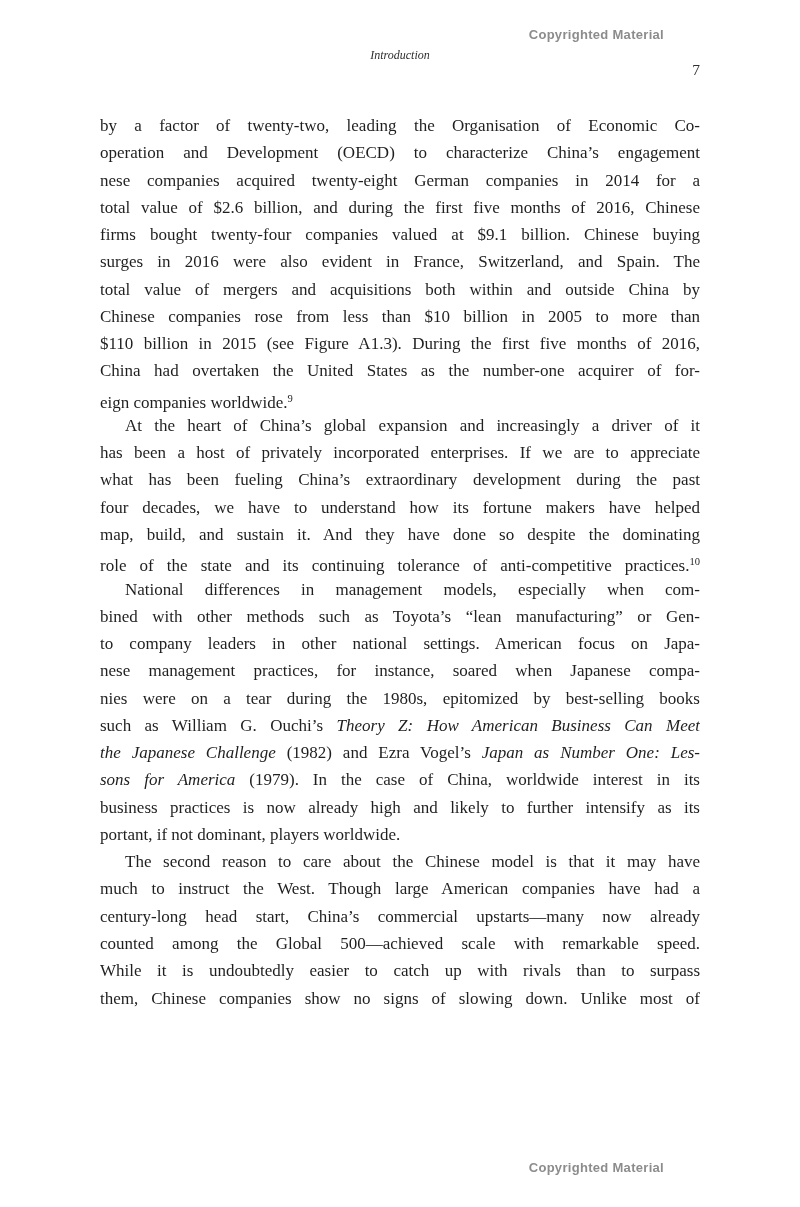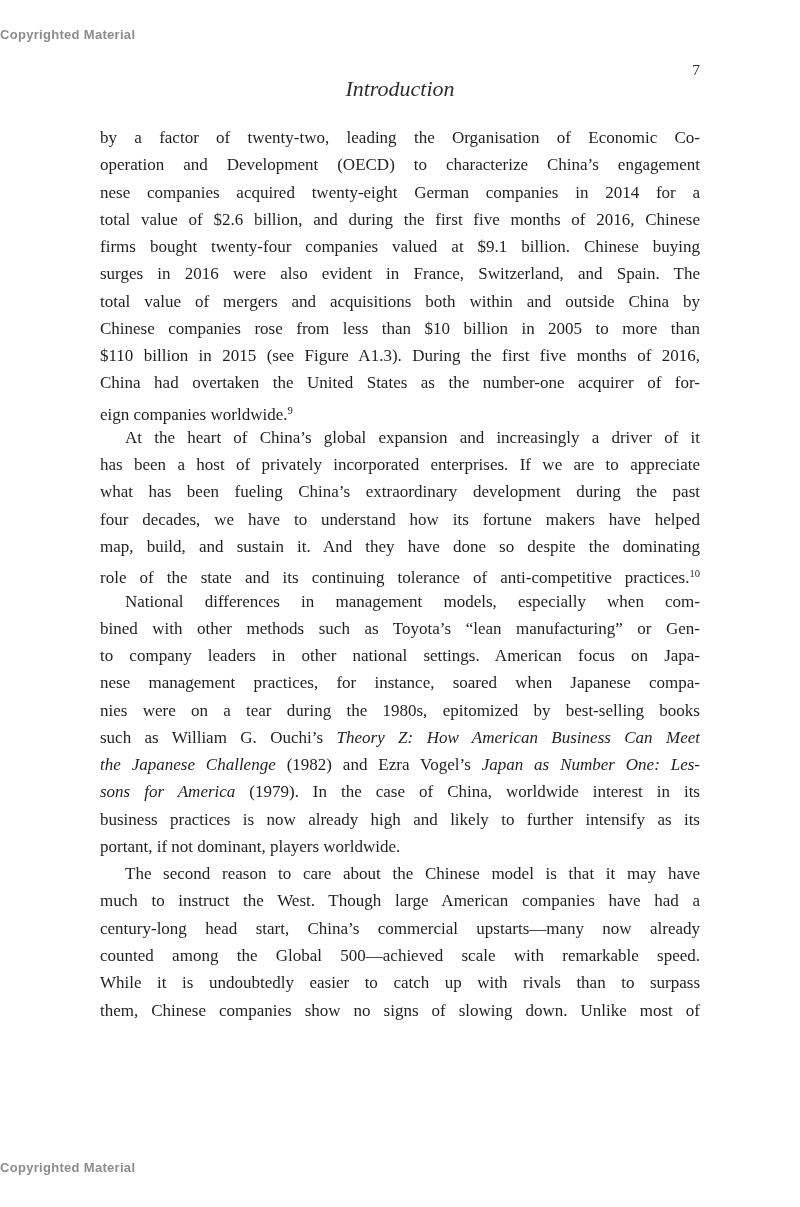--- a/index.html
+++ b/index.html
@@ -9,54 +9,54 @@
   }
   body {
     width: 800px;
     height: 1207px;
     background: #ffffff;
     position: relative;
     font-family: "Liberation Serif", serif;
   }
   .copy-label {
     position: absolute;
-    left: 0;
+    left: 12px;
     width: 652px;
-    text-align: left;
+    text-align: right;
     font-family: "Liberation Sans", sans-serif;
     font-weight: bold;
     font-size: 13px;
     letter-spacing: 0.3px;
     color: var(--c-gray, #8c8c8c);
   }
   .copy-top { top: 27px; }
   .copy-bottom { top: 1160px; }
   .running-head {
     position: absolute;
-    top: 76px;
+    top: 48px;
     left: 0;
     width: 800px;
     text-align: center;
     font-style: italic;
-    font-size: 22px;
+    font-size: 12px;
     color: var(--c-head, #2e2e2e);
   }
   .page-number {
     position: absolute;
     top: 61px;
     left: 655px;
     width: 45px;
     text-align: right;
     font-size: 15.5px;
     color: var(--c-head, #2e2e2e);
   }
   .body-text {
     position: absolute;
     left: 100px;
-    top: 124px;
+    top: 112px;
     width: 600px;
     font-size: 17px;
     line-height: 27.28px;
     color: var(--c-body, #1f1f1f);
   }
   .paragraph { margin: 0; }
   .line { height: 27.28px; overflow: hidden; }
   .line.j {
     text-align: justify;
     text-align-last: justify;

